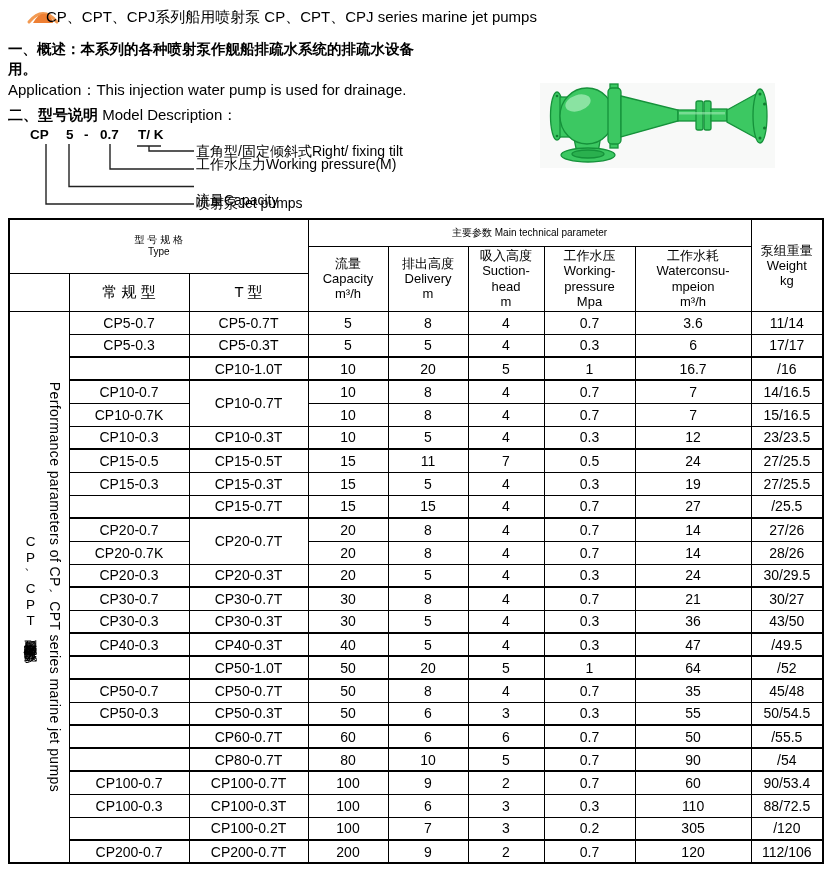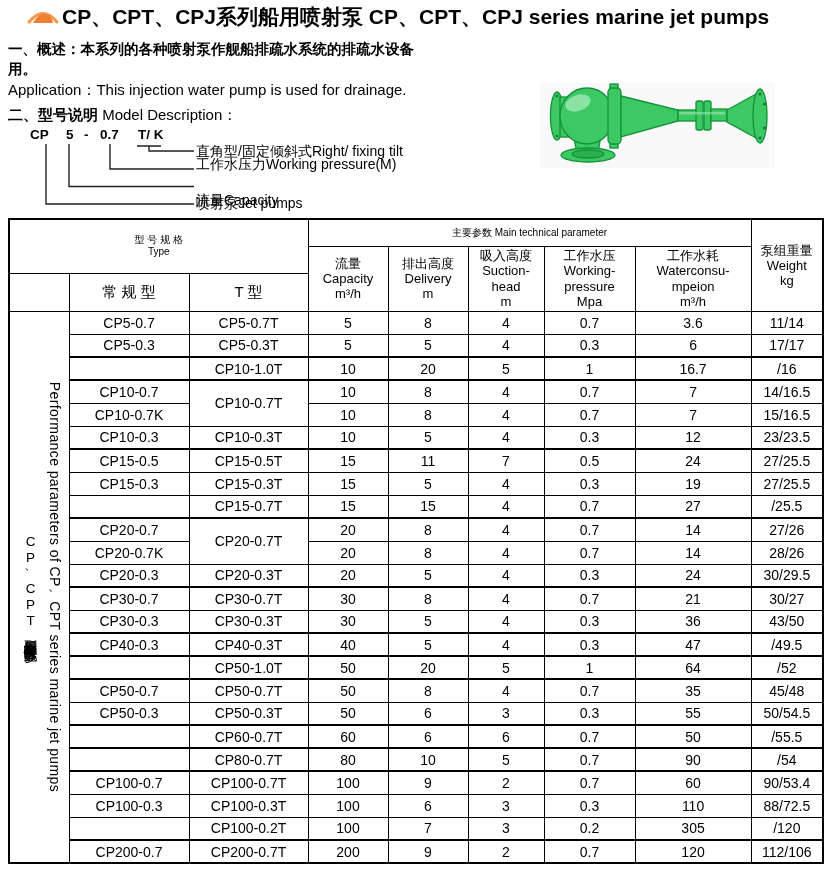--- a/index.html
+++ b/index.html
@@ -3,21 +3,21 @@
 <meta charset="utf-8">
 <style>
   html,body { margin:0; padding:0; background:#ffffff; }
   body { width:830px; height:872px; position:relative; overflow:hidden;
          font-family:"Liberation Sans","DejaVu Sans",sans-serif; color:#000; }
 
   .abs { position:absolute; }
 
   
   #title-icon { left:26px; top:5px; width:34px; height:24px; }
-  #page-title { left:62px; top:5px; font-size:21px; font-weight:bold; line-height:24px; white-space:nowrap; }
+  #page-title { left:46px; top:5px; font-size:15px; font-weight:normal; line-height:24px; white-space:nowrap; }
   #intro { left:8px; top:39px; width:560px; font-size:14.5px; font-weight:bold;
            line-height:20px; white-space:pre-line; }
   #application { left:8px; top:81px; font-size:15px; line-height:18px; }
   #model-heading { left:8px; top:106px; font-size:15px; line-height:18px; }
   #model-heading .cn { font-weight:bold; }
 
   
   .code-part { position:absolute; top:127px; font-size:13.5px; font-weight:bold; }
   #code-cp   { left:30px; }
   #code-cap  { left:66px; }

